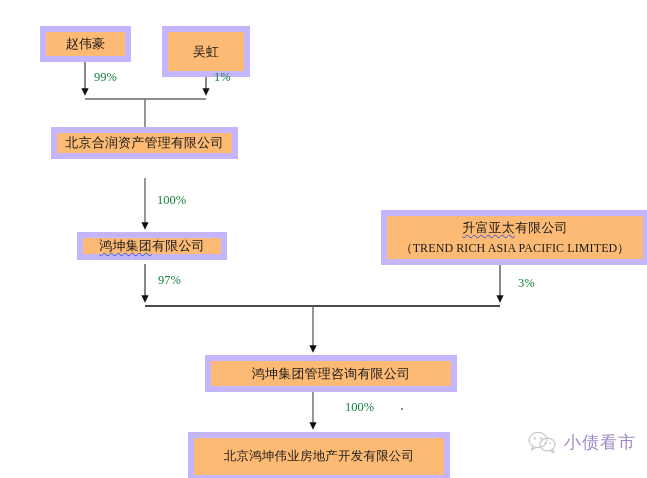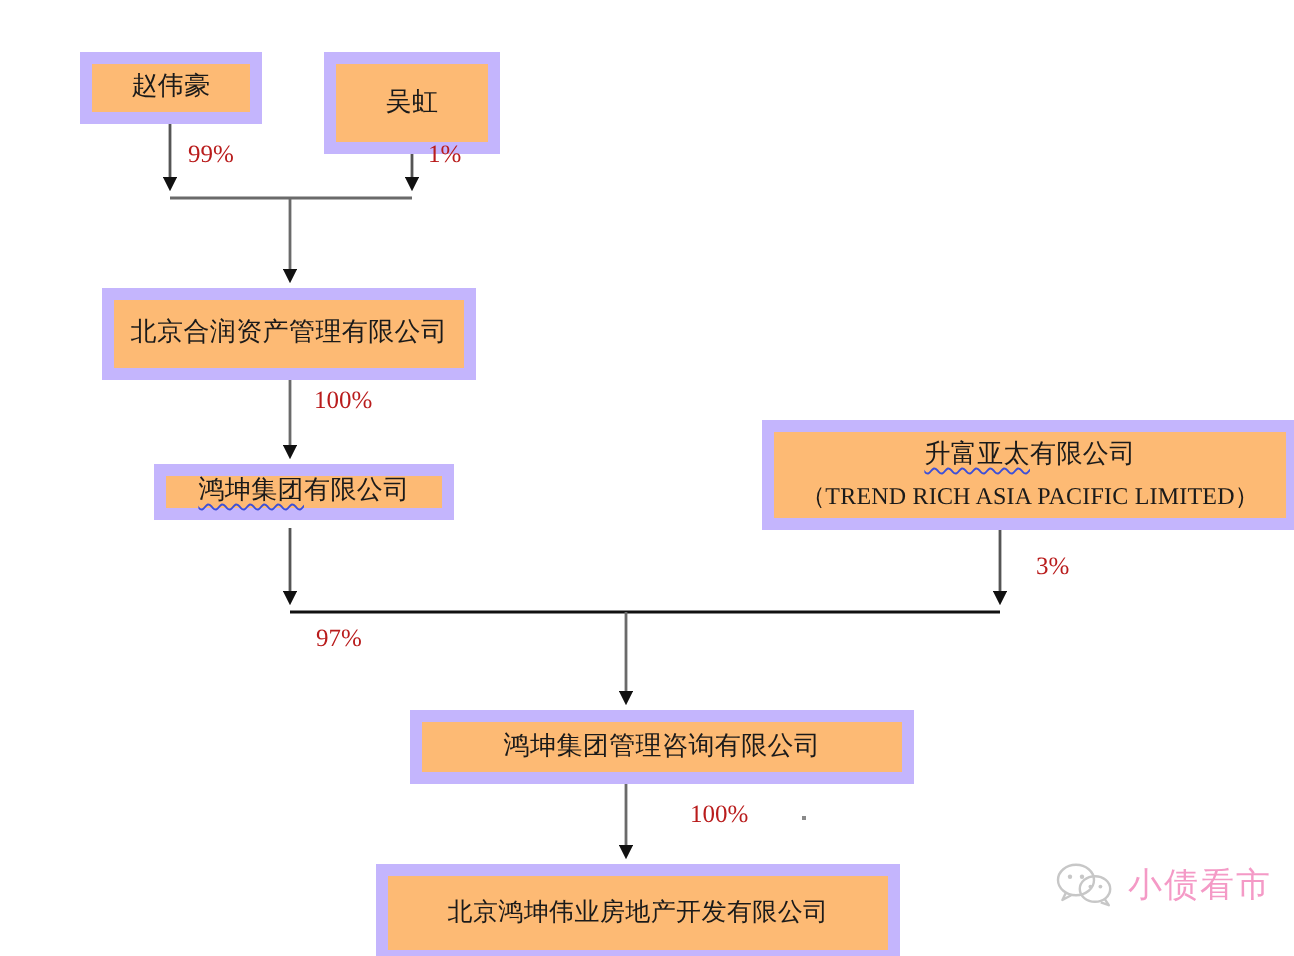--- a/index.html
+++ b/index.html
@@ -59,21 +59,21 @@
     text-decoration: underline;
     text-decoration-style: wavy;
     text-decoration-color: #3b4fd8;
     text-decoration-thickness: 1px;
     text-underline-offset: 2px;
   }
   .pct {
     position: absolute;
     font-family: "Liberation Serif", "DejaVu Serif", serif;
     font-size: 12.5px;
-    color: #b91c1c;
+    color: #15803d;
     white-space: nowrap;
     z-index: 2;
   }
   .speck {
     position: absolute;
     width: 2px;
     height: 2px;
     background: #8a8a8a;
     z-index: 2;
   }
@@ -82,21 +82,21 @@
     position: absolute;
     display: flex;
     align-items: center;
     gap: 7px;
     z-index: 3;
     opacity: 0.55;
   }
   #watermark .wm-text {
     font-family: "DejaVu Sans", "Liberation Sans", sans-serif;
     font-size: 17px;
-    color: #ec4899;
+    color: #4c1d95;
     letter-spacing: 1px;
     white-space: nowrap;
   }
 </style>
 </head>
 <body>
 
 <div id="canvas">
 
   <svg id="connectors" viewBox="0 0 647 478" width="647" height="478" aria-hidden="true">
@@ -128,21 +128,21 @@
   </svg>
 
   <div class="node" style="left:40px; top:26px; width:91px; height:36px;">
     <span class="cn">赵伟豪</span>
   </div>
 
   <div class="node" style="left:162px; top:26px; width:88px; height:51px;">
     <span class="cn">吴虹</span>
   </div>
 
-  <div class="node" style="left:51px; top:144px; width:187px; height:46px;">
+  <div class="node" style="left:51px; top:127px; width:187px; height:32px;">
     <span class="cn">北京合润资产管理有限公司</span>
   </div>
 
   <div class="node" style="left:77px; top:232px; width:150px; height:28px;">
     <span class="cn"><span class="squiggle">鸿坤集团</span><span>有限公司</span></span>
   </div>
 
   <div class="node" style="left:381px; top:210px; width:268px; height:55px;">
     <span class="cn"><span class="squiggle">升富亚太</span><span>有限公司</span></span>
     <span class="en">（TREND RICH ASIA PACIFIC LIMITED）</span>
@@ -155,21 +155,21 @@
   <div class="node" style="left:188px; top:432px; width:262px; height:49px;">
     <span class="cn cn-small">北京鸿坤伟业房地产开发有限公司</span>
   </div>
 
   <div class="pct" style="left:94px; top:70px;">99%</div>
 
   <div class="pct" style="left:214px; top:70px;">1%</div>
 
   <div class="pct" style="left:157px; top:193px;">100%</div>
 
-  <div class="pct" style="left:158px; top:273px;margin-top:39px;">97%</div>
+  <div class="pct" style="left:158px; top:273px;">97%</div>
 
   <div class="pct" style="left:518px; top:276px;">3%</div>
 
   <div class="pct" style="left:345px; top:400px;">100%</div>
 
   <div class="speck" style="left:401px; top:408px;"></div>
 
   <div id="watermark" style="left:527px; top:430px;">
     <svg width="30" height="24" viewBox="0 0 30 24">
       <ellipse cx="11" cy="10" rx="9" ry="7.6" fill="none" stroke="#9a9a9a" stroke-width="1.2"></ellipse>

